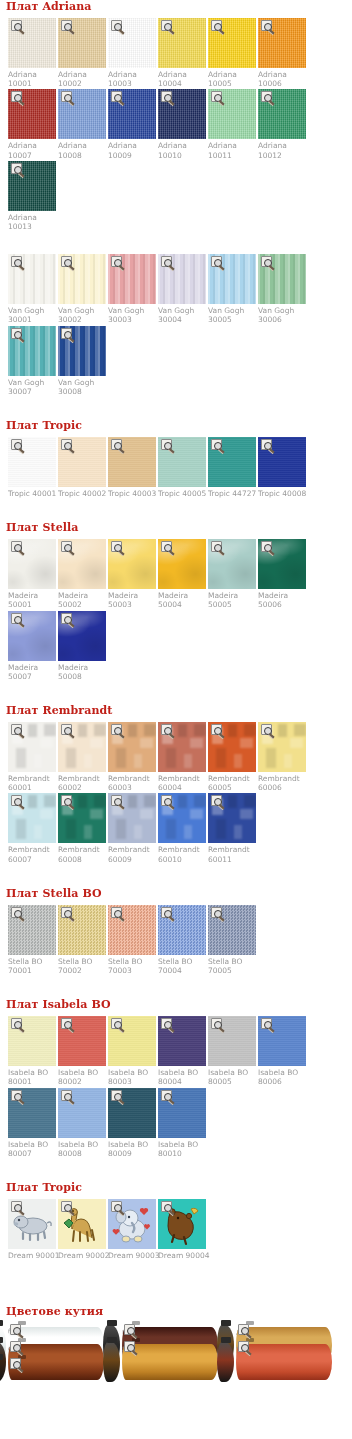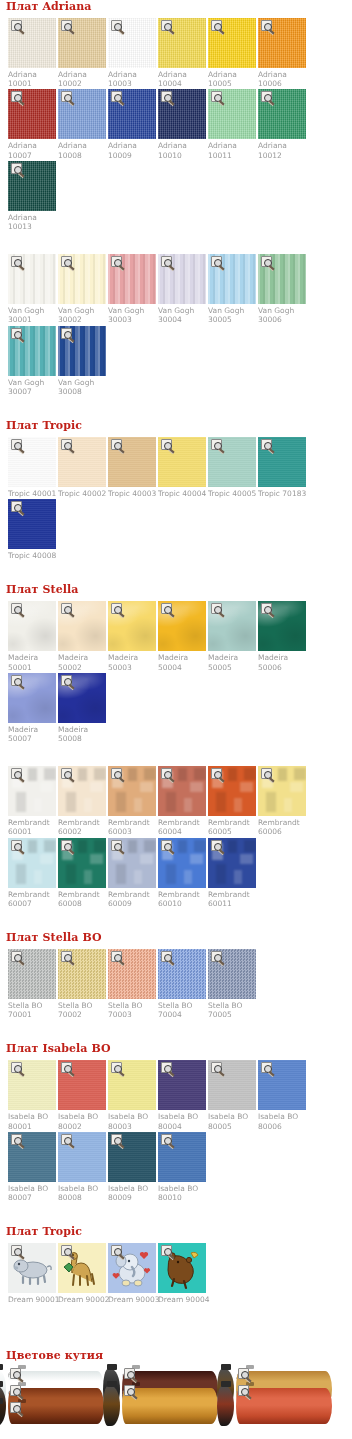--- a/index.html
+++ b/index.html
@@ -370,36 +370,30 @@
             </a>
             <div class="lbl one">Tropic 40002</div>
           </div>
           <div class="cell">
             <a class="sw tx-flat" style="background: rgb(226, 194, 145);">
               <span class="mag"></span>
             </a>
             <div class="lbl one">Tropic 40003</div>
           </div>
           <div class="cell">
-            <a class="sw tx-flat" style="background: rgb(243, 221, 116);">
-              <span class="mag"></span>
-            </a>
-            <div class="lbl one">Tropic 40004</div>
-          </div>
-          <div class="cell">
             <a class="sw tx-flat" style="background: rgb(169, 211, 198);">
               <span class="mag"></span>
             </a>
             <div class="lbl one">Tropic 40005</div>
           </div>
           <div class="cell">
             <a class="sw tx-flat" style="background: rgb(51, 155, 147);">
               <span class="mag"></span>
             </a>
-            <div class="lbl one">Tropic 70183</div>
+            <div class="lbl one">Tropic 44727</div>
           </div>
           <div class="cell">
             <a class="sw tx-flat" style="background: rgb(34, 55, 155);">
               <span class="mag"></span>
             </a>
             <div class="lbl one">Tropic 40008</div>
           </div>
         </div>
         <div class="spacer-md"></div>
       </div>
@@ -459,20 +453,21 @@
             <a class="sw tx-cloud" style="background: rgb(36, 48, 155);">
               <span class="mag"></span>
             </a>
             <div class="lbl">Madeira
 50008</div>
           </div>
         </div>
         <div class="spacer-md"></div>
       </div>
       <div class="section">
+        <div class="section-title">Плат Rembrandt</div>
         <div class="grid">
           <div class="cell">
             <a class="sw tx-mosaic" style="background: rgb(241, 240, 236);">
               <span class="mag"></span>
             </a>
             <div class="lbl">Rembrandt
 60001</div>
           </div>
           <div class="cell">
             <a class="sw tx-mosaic" style="background: rgb(244, 229, 208);">

